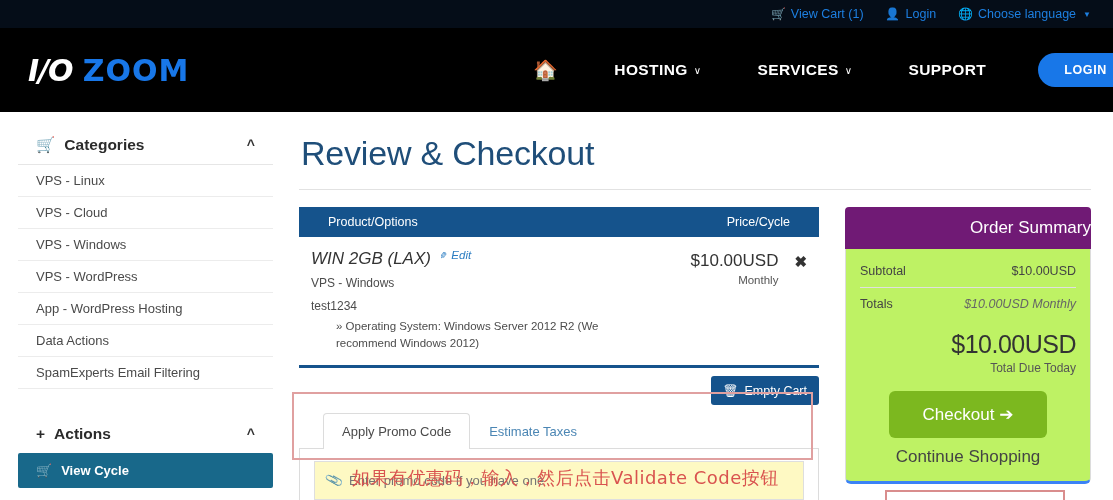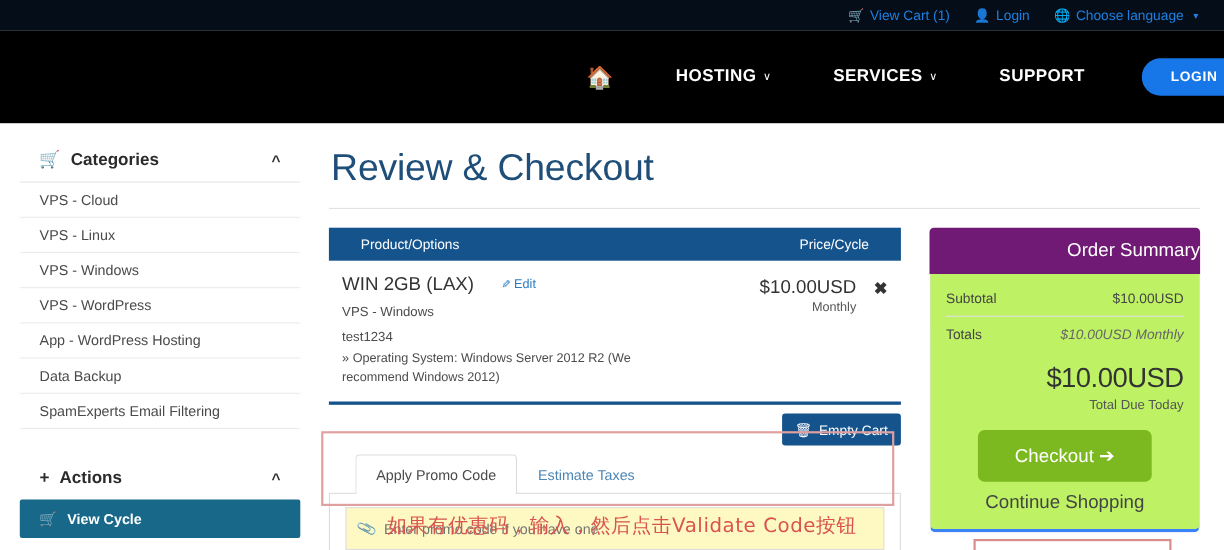--- a/index.html
+++ b/index.html
@@ -102,29 +102,29 @@
     background: #15538c; color: #fff; font-size: 12.5px;
     display: flex; justify-content: space-between;
     padding: 8px 29px;
   }
   .prod-row {
     display: flex; justify-content: space-between;
     padding: 12px 12px 14px 12px;
     border-bottom: 3px solid #15538c;
   }
   .prod-name {
-    font-size: 17px; color: #333; display: flex; align-items: center; gap: 25px;
+    font-size: 17px; color: #333; display: flex; align-items: flex-start; gap: 9px; font-style: italic;
   }
   .edit-link {
     font-size: 11.5px; color: #2b7dc2; text-decoration: none;
     display: inline-flex; align-items: center; gap: 3px;
   }
   .pencil { font-size: 10px; transform: scaleX(-1); display: inline-block; }
   .prod-sub { font-size: 12px; color: #4c4c4c; margin-top: 5px; line-height: 1.5; }
-  .prod-opt { font-size: 11.5px; color: #4c4c4c; margin-top: 3px; line-height: 1.45; max-width: 265px; }
+  .prod-opt { font-size: 11.5px; color: #4c4c4c; margin-top: 3px; line-height: 1.45; max-width: 265px; margin-left: 25px; }
   .price-col { text-align: right; min-width: 108px; padding-top: 2px; }
   .price { font-size: 17px; color: #333; white-space: nowrap; }
   .cycle { font-size: 11.5px; color: #555; margin-top: 3px; }
   .remove-x {
     font-size: 15px; color: #333; margin-left: 16px; padding-top: 4px;
     cursor: pointer; font-weight: 700;
   }
 
   .empty-cart-wrap { display: flex; justify-content: flex-end; margin-top: 8px; }
   .empty-cart {
@@ -220,20 +220,24 @@
       <span>Login</span>
     </a>
     <a href="#">
       <span class="tb-ico">🌐</span>
       <span>Choose language</span>
       <span class="caret-sm">▼</span>
     </a>
   </div>
 
   <div class="header">
+    <div class="logo">
+      <span class="io">I/O</span>
+      <span class="zoom">ZOOM</span>
+    </div>
     <div class="nav">
       <a class="nav-item" href="#">
         <span class="home-ico">🏠</span>
       </a>
       <a class="nav-item" href="#">
         <span>HOSTING</span>
         <span class="nav-caret">∨</span>
       </a>
       <a class="nav-item" href="#">
         <span>SERVICES</span>
@@ -250,26 +254,26 @@
 
     <div class="sidebar">
       <div class="panel-head">
         <div class="ph-left">
           <span>🛒</span>
           <span>Categories</span>
         </div>
         <span class="chev-up">^</span>
       </div>
       <div class="side-list">
+        <a class="side-item" href="#">VPS - Linux</a>
         <a class="side-item" href="#">VPS - Cloud</a>
-        <a class="side-item" href="#">VPS - Linux</a>
         <a class="side-item" href="#">VPS - Windows</a>
         <a class="side-item" href="#">VPS - WordPress</a>
         <a class="side-item" href="#">App - WordPress Hosting</a>
-        <a class="side-item" href="#">Data Backup</a>
+        <a class="side-item" href="#">Data Actions</a>
         <a class="side-item" href="#">SpamExperts Email Filtering</a>
       </div>
 
       <div class="panel-head actions-head">
         <div class="ph-left">
           <span>+</span>
           <span>Actions</span>
         </div>
         <span class="chev-up">^</span>
       </div>

